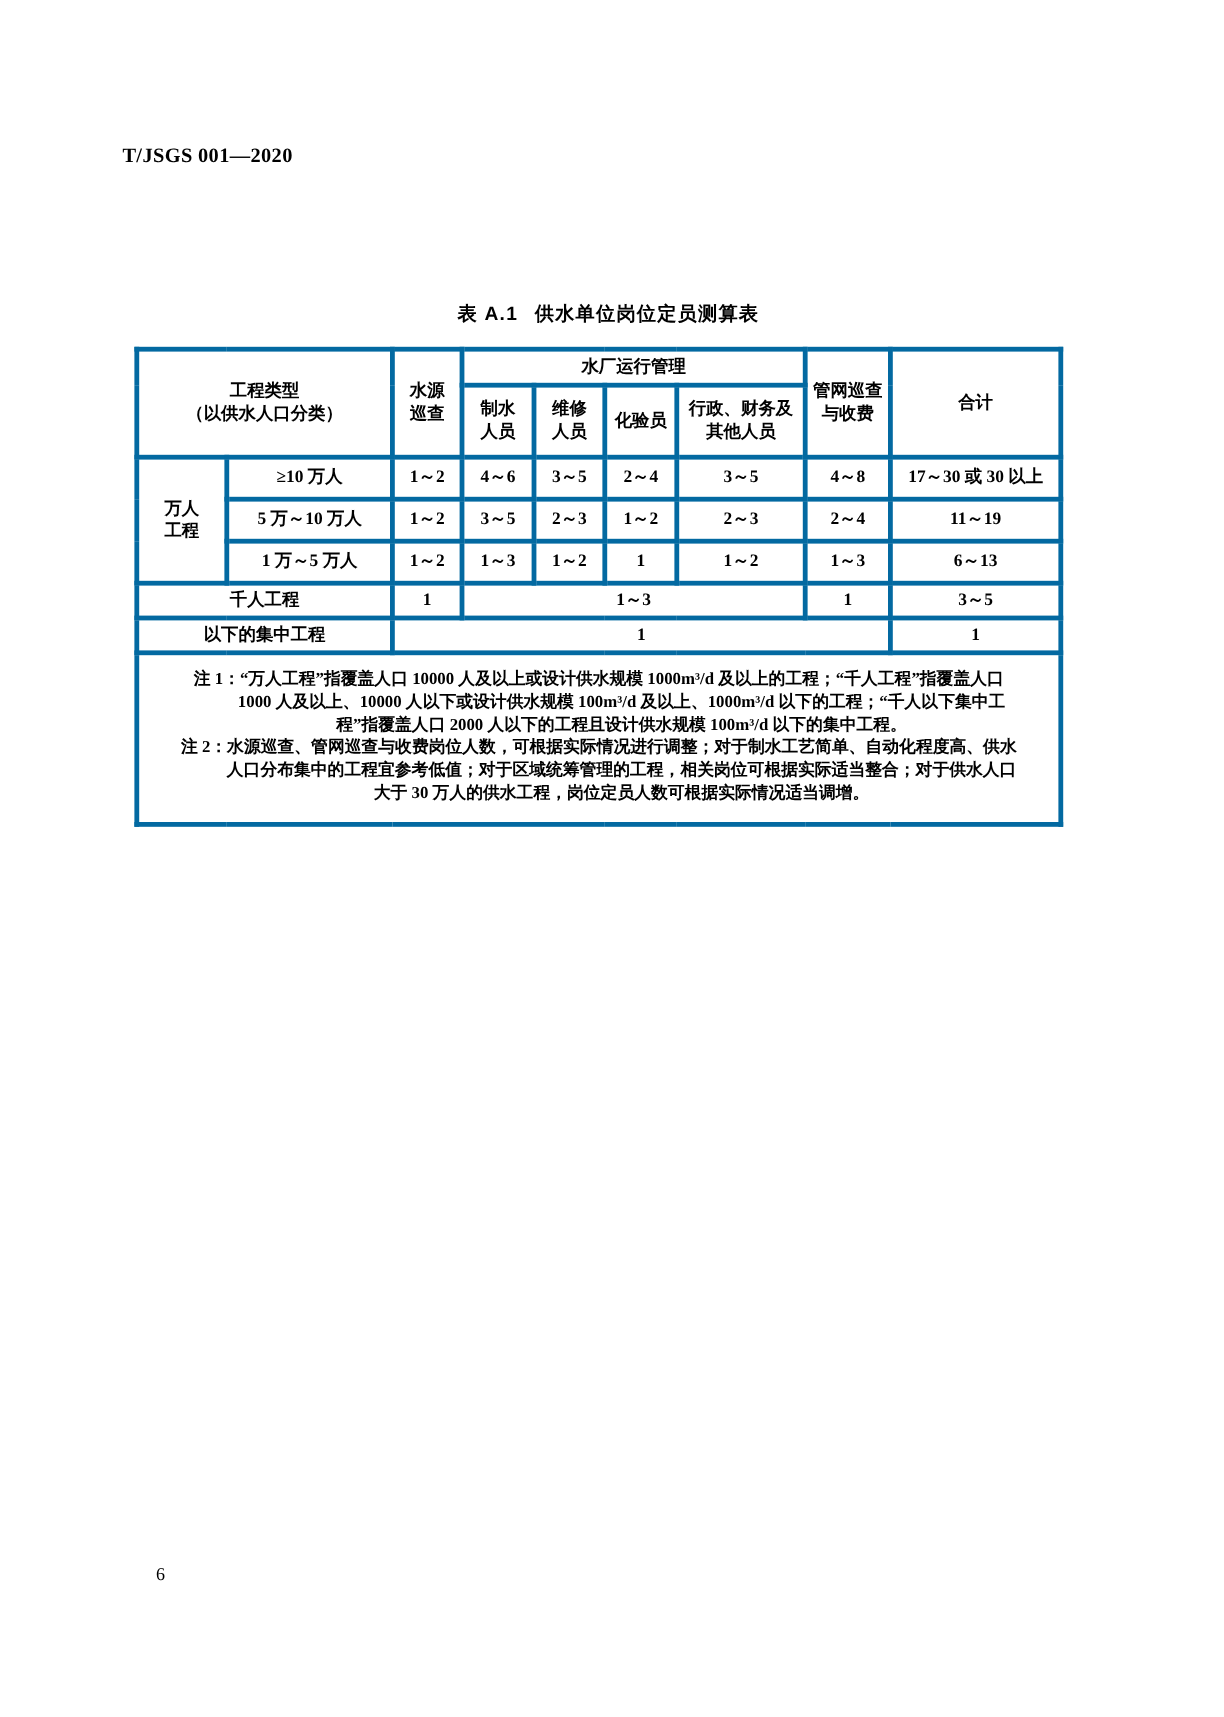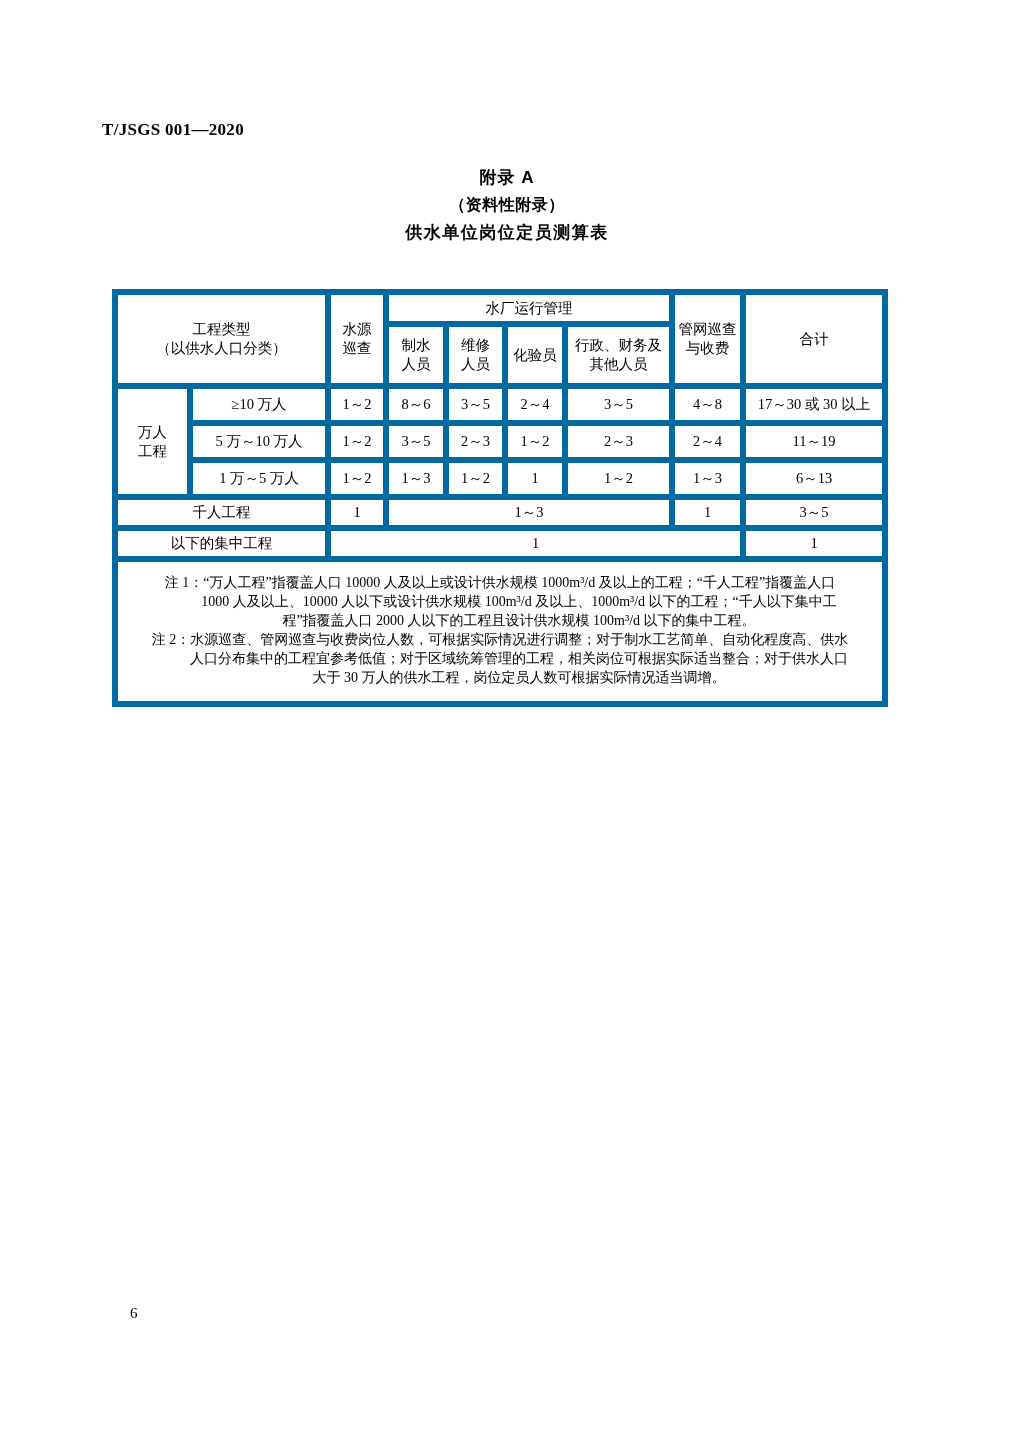--- a/index.html
+++ b/index.html
@@ -87,24 +87,24 @@
     width: 770px;
   }
   table.main {
     border-collapse: collapse;
     width: 770px;
     table-layout: fixed;
     font-family: "Liberation Serif", "DejaVu Serif", serif;
     font-size: 14.5px;
   }
   table.main td, table.main th {
-    border: 6px solid #0369a1;
+    border: 4px solid #0369a1;
     text-align: center;
     vertical-align: middle;
-    font-weight: normal;
+    font-weight: bold;
     padding: 0 2px;
     line-height: 19px;
     white-space: nowrap;
   }
   table.main .hdr {
     font-family: "Liberation Serif", "DejaVu Serif", serif;
     font-size: 14.5px;
   }
   td.outer-left { border-left: 1.4px solid #000; }
   td.outer-right { border-right: 1.4px solid #000; }
@@ -143,26 +143,24 @@
     font-size: 15px;
   }
 </style>
 </head>
 <body>
 
 <div class="page">
 
   <div class="running-head">T/JSGS 001—2020</div>
 
-  <div class="annex-block">
-    <div class="annex-title">附录 A</div>
-    <div class="annex-sub">（资料性附录）</div>
-    <div class="annex-name">供水单位岗位定员测算表</div>
+
+  <div class="table-caption">
+    <span class="cap-num">表 A.1</span><span>供水单位岗位定员测算表</span>
   </div>
-
 
   <div class="tbl-wrap">
     <table class="main">
       <colgroup>
         <col style="width:75px">
         <col style="width:138px">
         <col style="width:58px">
         <col style="width:60px">
         <col style="width:59px">
         <col style="width:60px">
@@ -205,21 +203,21 @@
           </td>
         </tr>
 
         <tr class="body-row">
           <td class="outer-left cell-2line" rowspan="3">
             <div>万人</div>
             <div>工程</div>
           </td>
           <td>≥10 万人</td>
           <td>1～2</td>
-          <td>8～6</td>
+          <td>4～6</td>
           <td>3～5</td>
           <td>2～4</td>
           <td>3～5</td>
           <td>4～8</td>
           <td class="outer-right">17～30 或 30 以上</td>
         </tr>
 
         <tr class="body-row">
           <td>5 万～10 万人</td>
           <td>1～2</td>

